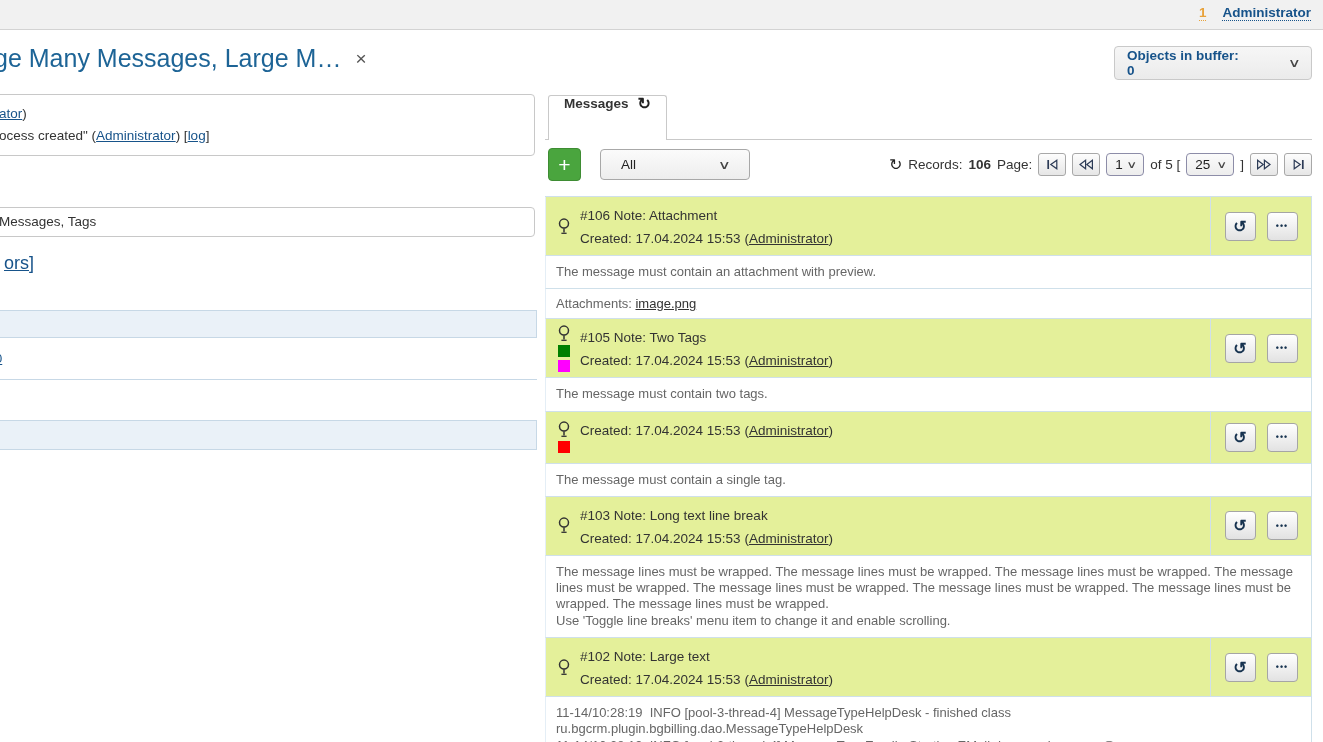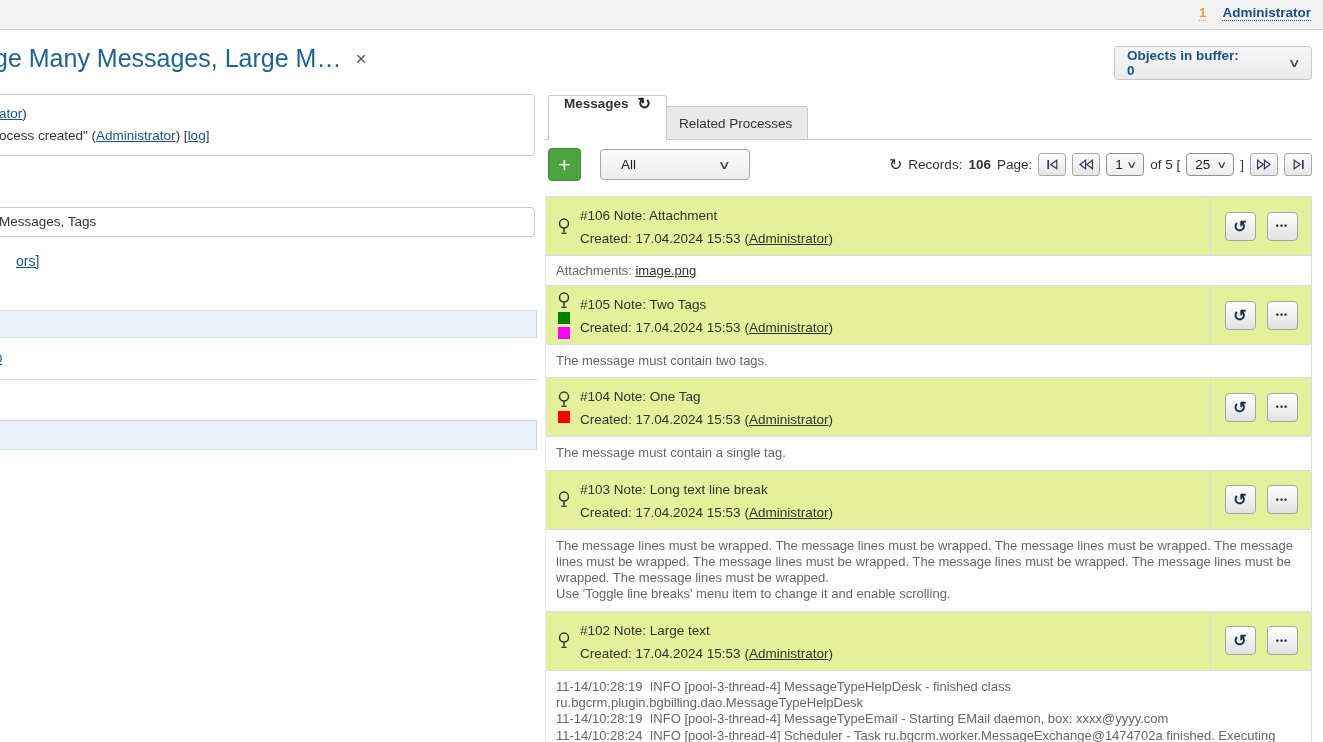--- a/index.html
+++ b/index.html
@@ -25,21 +25,21 @@
     display:flex;align-items:center;justify-content:space-between;padding:0 12px;cursor:pointer;gap:44px;}
   .buffer-btn .lbl{font-weight:bold;color:#17538a;font-size:13.5px;}
   .chev{color:#444;font-size:12px;transform:scaleX(1.5);display:inline-block;}
 
   
   .left-pane{position:absolute;left:0;top:80px;width:537px;height:662px;}
   .info-box{position:absolute;left:-14px;top:14px;width:549px;box-sizing:border-box;
     border:1px solid #c8c8c8;border-radius:4px;padding:8px 12px;line-height:22px;font-size:13.5px;}
   .subject-box{position:absolute;left:-14px;top:127px;width:549px;height:30px;box-sizing:border-box;
     border:1px solid #c8c8c8;border-radius:4px;line-height:28px;padding-left:12px;font-size:13.5px;}
-  .executors{position:absolute;left:16px;top:173px;font-size:14px;}
+  .executors{position:absolute;left:4px;top:173px;font-size:18px;}
   .lt-head{position:absolute;left:-5px;width:542px;height:28px;box-sizing:border-box;
     background:#eaf1f8;border:1px solid #c7d8e6;}
   .lt-head1{top:230px;}
   .lt-row1{position:absolute;left:-5px;top:258px;width:542px;height:42px;box-sizing:border-box;
     border-bottom:1px solid #c7d8e6;display:flex;align-items:center;}
   .lt-head2{top:340px;height:30px;}
 
   
   .right-pane{position:absolute;left:545px;top:80px;width:767px;height:662px;}
 
@@ -126,23 +126,20 @@
 </div>
 
 <div class="right-pane">
 
   <div class="tabbar">
     <div class="baseline"></div>
     <div class="tab-active">
       <span>Messages</span>
       <span class="refresh-glyph">↻</span>
     </div>
-    <div class="tab-inactive">
-      <span>Related Processes</span>
-    </div>
   </div>
 
   <div class="toolbar">
     <div class="add-btn">+</div>
     <div class="combo filter-combo">
       <span>All</span>
       <span class="chev">∨</span>
     </div>
 
     <div class="pager">
@@ -201,20 +198,21 @@
         <div>#106 Note: Attachment</div>
         <div>
           <span>Created: 17.04.2024 15:53 (</span><a class="dark-lnk">Administrator</a><span>)</span>
         </div>
       </div>
       <div class="hdr-actions">
         <div class="act-btn reply">↺</div>
         <div class="act-btn more">•••</div>
       </div>
     </div>
+    <div class="row msg-body">The message must contain an attachment with preview.</div>
     <div class="row attach-row">
       <span>Attachments: </span><a class="dark-lnk">image.png</a>
     </div>
 
     <div class="row msg-header h54">
       <div class="icon-col">
         <svg width="14" height="17" viewBox="0 0 14 17">
           <circle cx="7" cy="5.6" r="4.5" fill="none" stroke="#333" stroke-width="1.5"></circle>
           <path d="M7 10.2 V14.6" stroke="#333" stroke-width="1.5"></path>
           <path d="M4.4 15.3 H9.6" stroke="#333" stroke-width="1.3"></path>
@@ -238,21 +236,20 @@
     <div class="row msg-header h52">
       <div class="icon-col">
         <svg width="14" height="17" viewBox="0 0 14 17">
           <circle cx="7" cy="5.6" r="4.5" fill="none" stroke="#333" stroke-width="1.5"></circle>
           <path d="M7 10.2 V14.6" stroke="#333" stroke-width="1.5"></path>
           <path d="M4.4 15.3 H9.6" stroke="#333" stroke-width="1.3"></path>
         </svg>
         <span class="tag-sq" style="background: rgb(255, 0, 0);"></span>
       </div>
       <div class="hdr-text">
-        <div>#104 Note: One Tag</div>
         <div>
           <span>Created: 17.04.2024 15:53 (</span><a class="dark-lnk">Administrator</a><span>)</span>
         </div>
       </div>
       <div class="hdr-actions">
         <div class="act-btn reply">↺</div>
         <div class="act-btn more">•••</div>
       </div>
     </div>
     <div class="row msg-body">The message must contain a single tag.</div>

